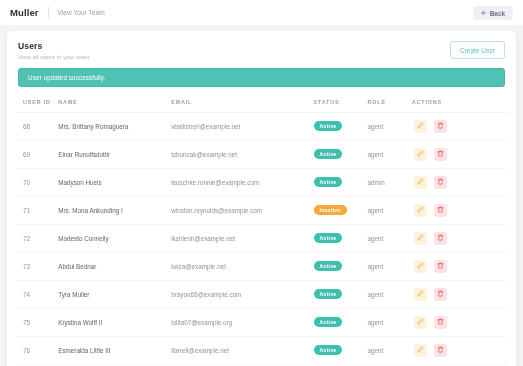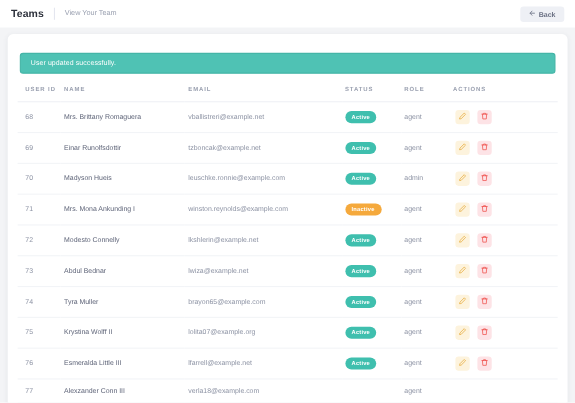--- a/index.html
+++ b/index.html
@@ -173,37 +173,44 @@
     justify-content: center;
     cursor: pointer;
   }
   .act-edit { background: #fdf3dd; }
   .act-del  { background: #fde3e6; }
 </style>
 </head>
 <body>
 
 <div class="topbar">
-  <span class="topbar-title">Teams</span>
+  <span class="topbar-title">Muller</span>
   <span class="topbar-sep"></span>
   <span class="topbar-sub">View Your Team</span>
 
   <div class="back-btn">
     <span class="icon-back">
       <svg width="6" height="6" viewBox="0 0 16 16">
           <path d="M7 3 L2.5 8 L7 13 M2.5 8 H13" fill="none" stroke="#6b7184" stroke-width="2" stroke-linecap="round" stroke-linejoin="round"></path>
         </svg>
     </span>
     <span class="lbl">Back</span>
   </div>
 </div>
 
 <div class="page-wrap">
   <div class="card">
 
+    <div class="card-head">
+      <div>
+        <div class="card-title">Users</div>
+        <div class="card-sub">View all users in your team.</div>
+      </div>
+      <button class="create-btn">Create User</button>
+    </div>
 
     <div class="alert">User updated successfully.</div>
 
     <table>
       <thead>
         <tr>
           <th class="col-id">USER ID</th>
           <th class="col-name">NAME</th>
           <th class="col-email">EMAIL</th>
           <th class="col-status">STATUS</th>

